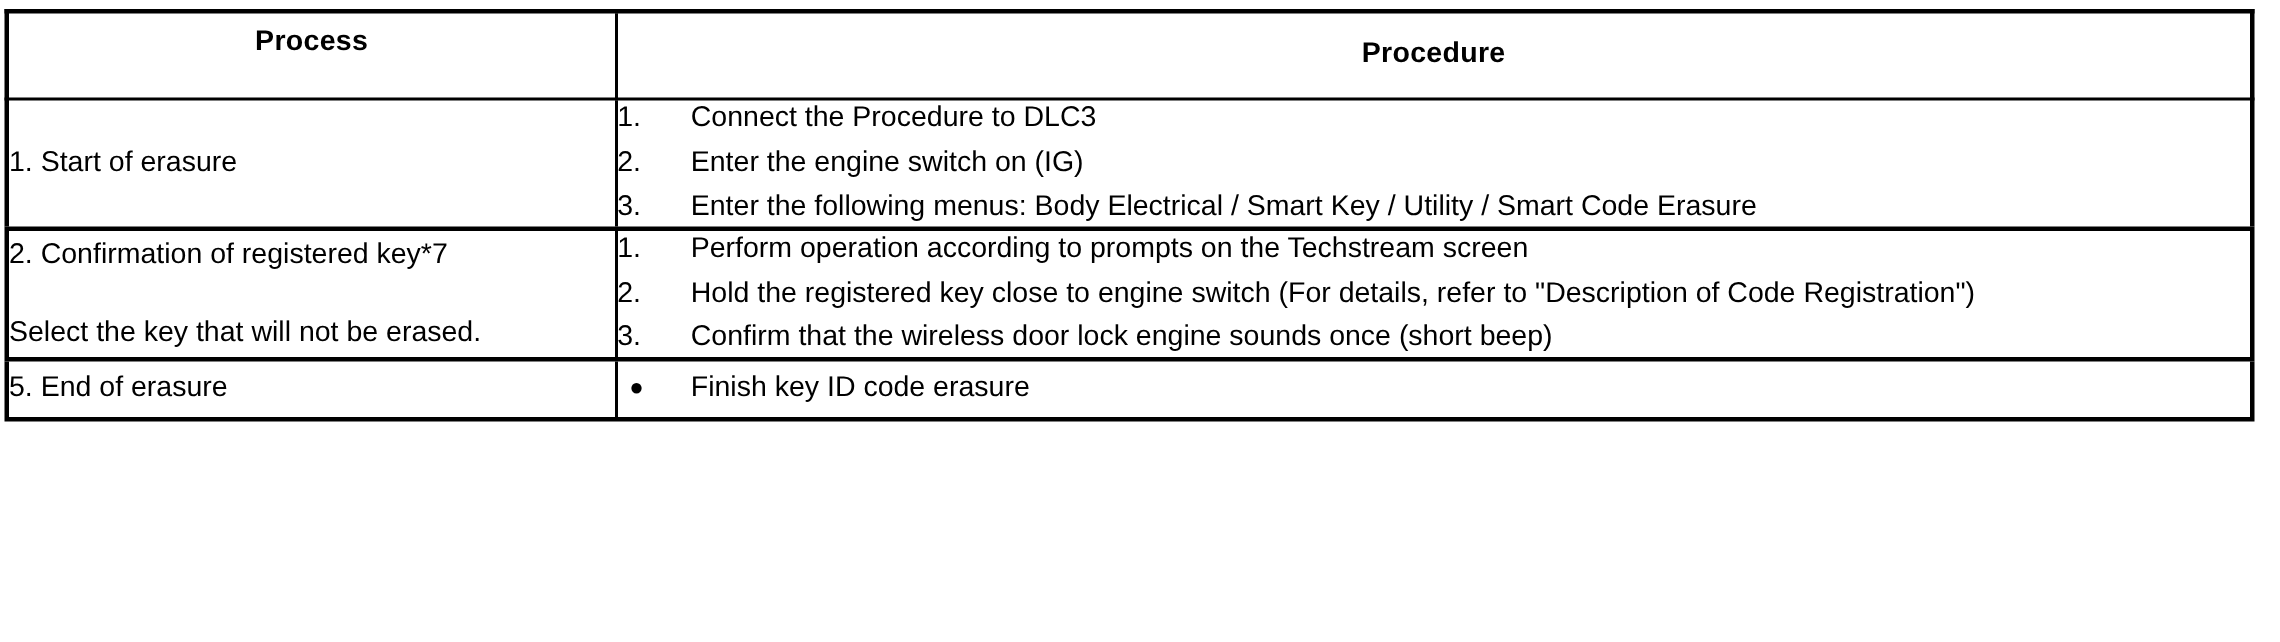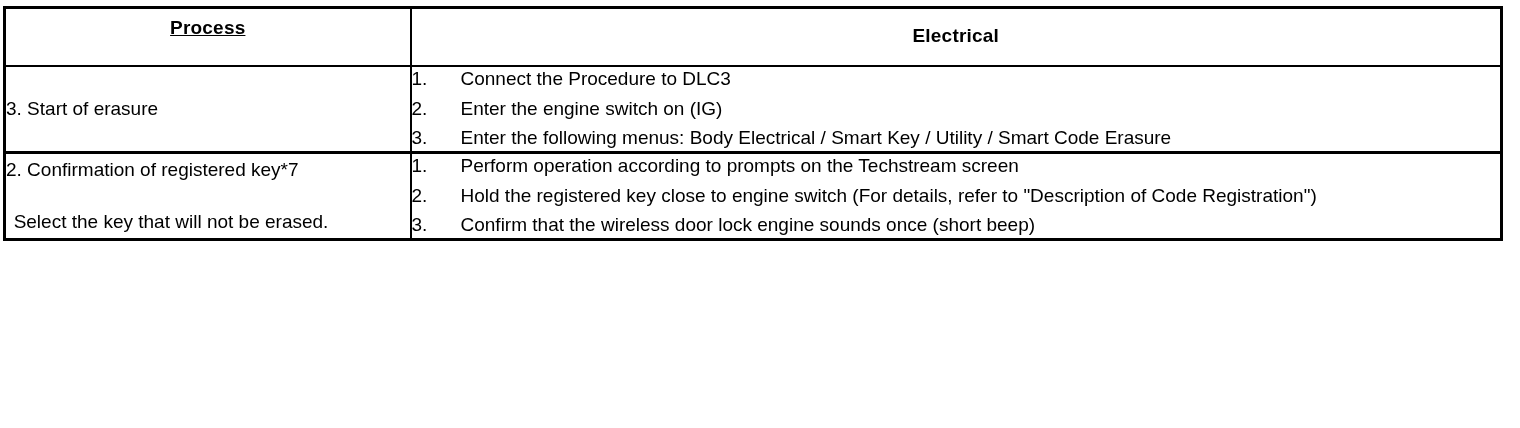--- a/index.html
+++ b/index.html
@@ -48,38 +48,37 @@
 
   
   thead th {
     border-bottom: 3px solid #000000;
     height: 38px;
     text-align: center;
     font-weight: bold;
     font-size: 19px;
     letter-spacing: 0.2px;
   }
-  thead th.process-head { padding-bottom: 18px; text-decoration: underline; }
+  thead th.process-head { padding-bottom: 18px; }
   thead th.procedure-head { padding-bottom: 2px; }
 
   
   tbody tr.block-end > td { border-bottom: 3px solid #000000; }
 
   td.process-cell {
     padding: 8px 0 8px 8px;
     font-size: 19px;
     line-height: 1.28;
   }
   td.process-cell .proc-title { display: block; }
   td.process-cell .proc-note {
     display: block;
     margin-top: 26px;
     line-height: 1.32;
     max-width: 330px;
-    text-align: center;
   }
 
   td.procedure-cell {
     padding: 9px 6px 9px 14px;
     font-size: 19px;
     line-height: 1.30;
   }
 
   ol.steps, ul.bullets {
     list-style: none;
@@ -120,29 +119,29 @@
 
   <table class="proc-table">
     <colgroup>
       <col class="col-process">
       <col class="col-procedure">
     </colgroup>
 
     <thead>
       <tr>
         <th class="process-head">Process</th>
-        <th class="procedure-head">Electrical</th>
+        <th class="procedure-head">Procedure</th>
       </tr>
     </thead>
 
     <tbody>
 
       <tr class="block-end">
         <td class="process-cell">
-          <span class="proc-title">3. Start of erasure</span>
+          <span class="proc-title">1. Start of erasure</span>
         </td>
         <td class="procedure-cell">
           <ol class="steps">
             <li>
               <span class="num">1.</span>
               <span class="txt">Connect the Procedure to DLC3</span>
             </li>
             <li>
               <span class="num">2.</span>
               <span class="txt">Enter the engine switch on (IG)</span>
@@ -173,17 +172,30 @@
             <li>
               <span class="num">3.</span>
               <span class="txt">Confirm that the wireless door lock engine sounds once (short beep)</span>
             </li>
           </ol>
         </td>
       </tr>
 
 
 
+      <tr class="single-line block-end">
+        <td class="process-cell">
+          <span class="proc-title">5. End of erasure</span>
+        </td>
+        <td class="procedure-cell">
+          <ul class="bullets">
+            <li>
+              <span class="dot">●</span>
+              <span class="txt">Finish key ID code erasure</span>
+            </li>
+          </ul>
+        </td>
+      </tr>
 
     </tbody>
   </table>
 
 </div>
 
 </body></html>

